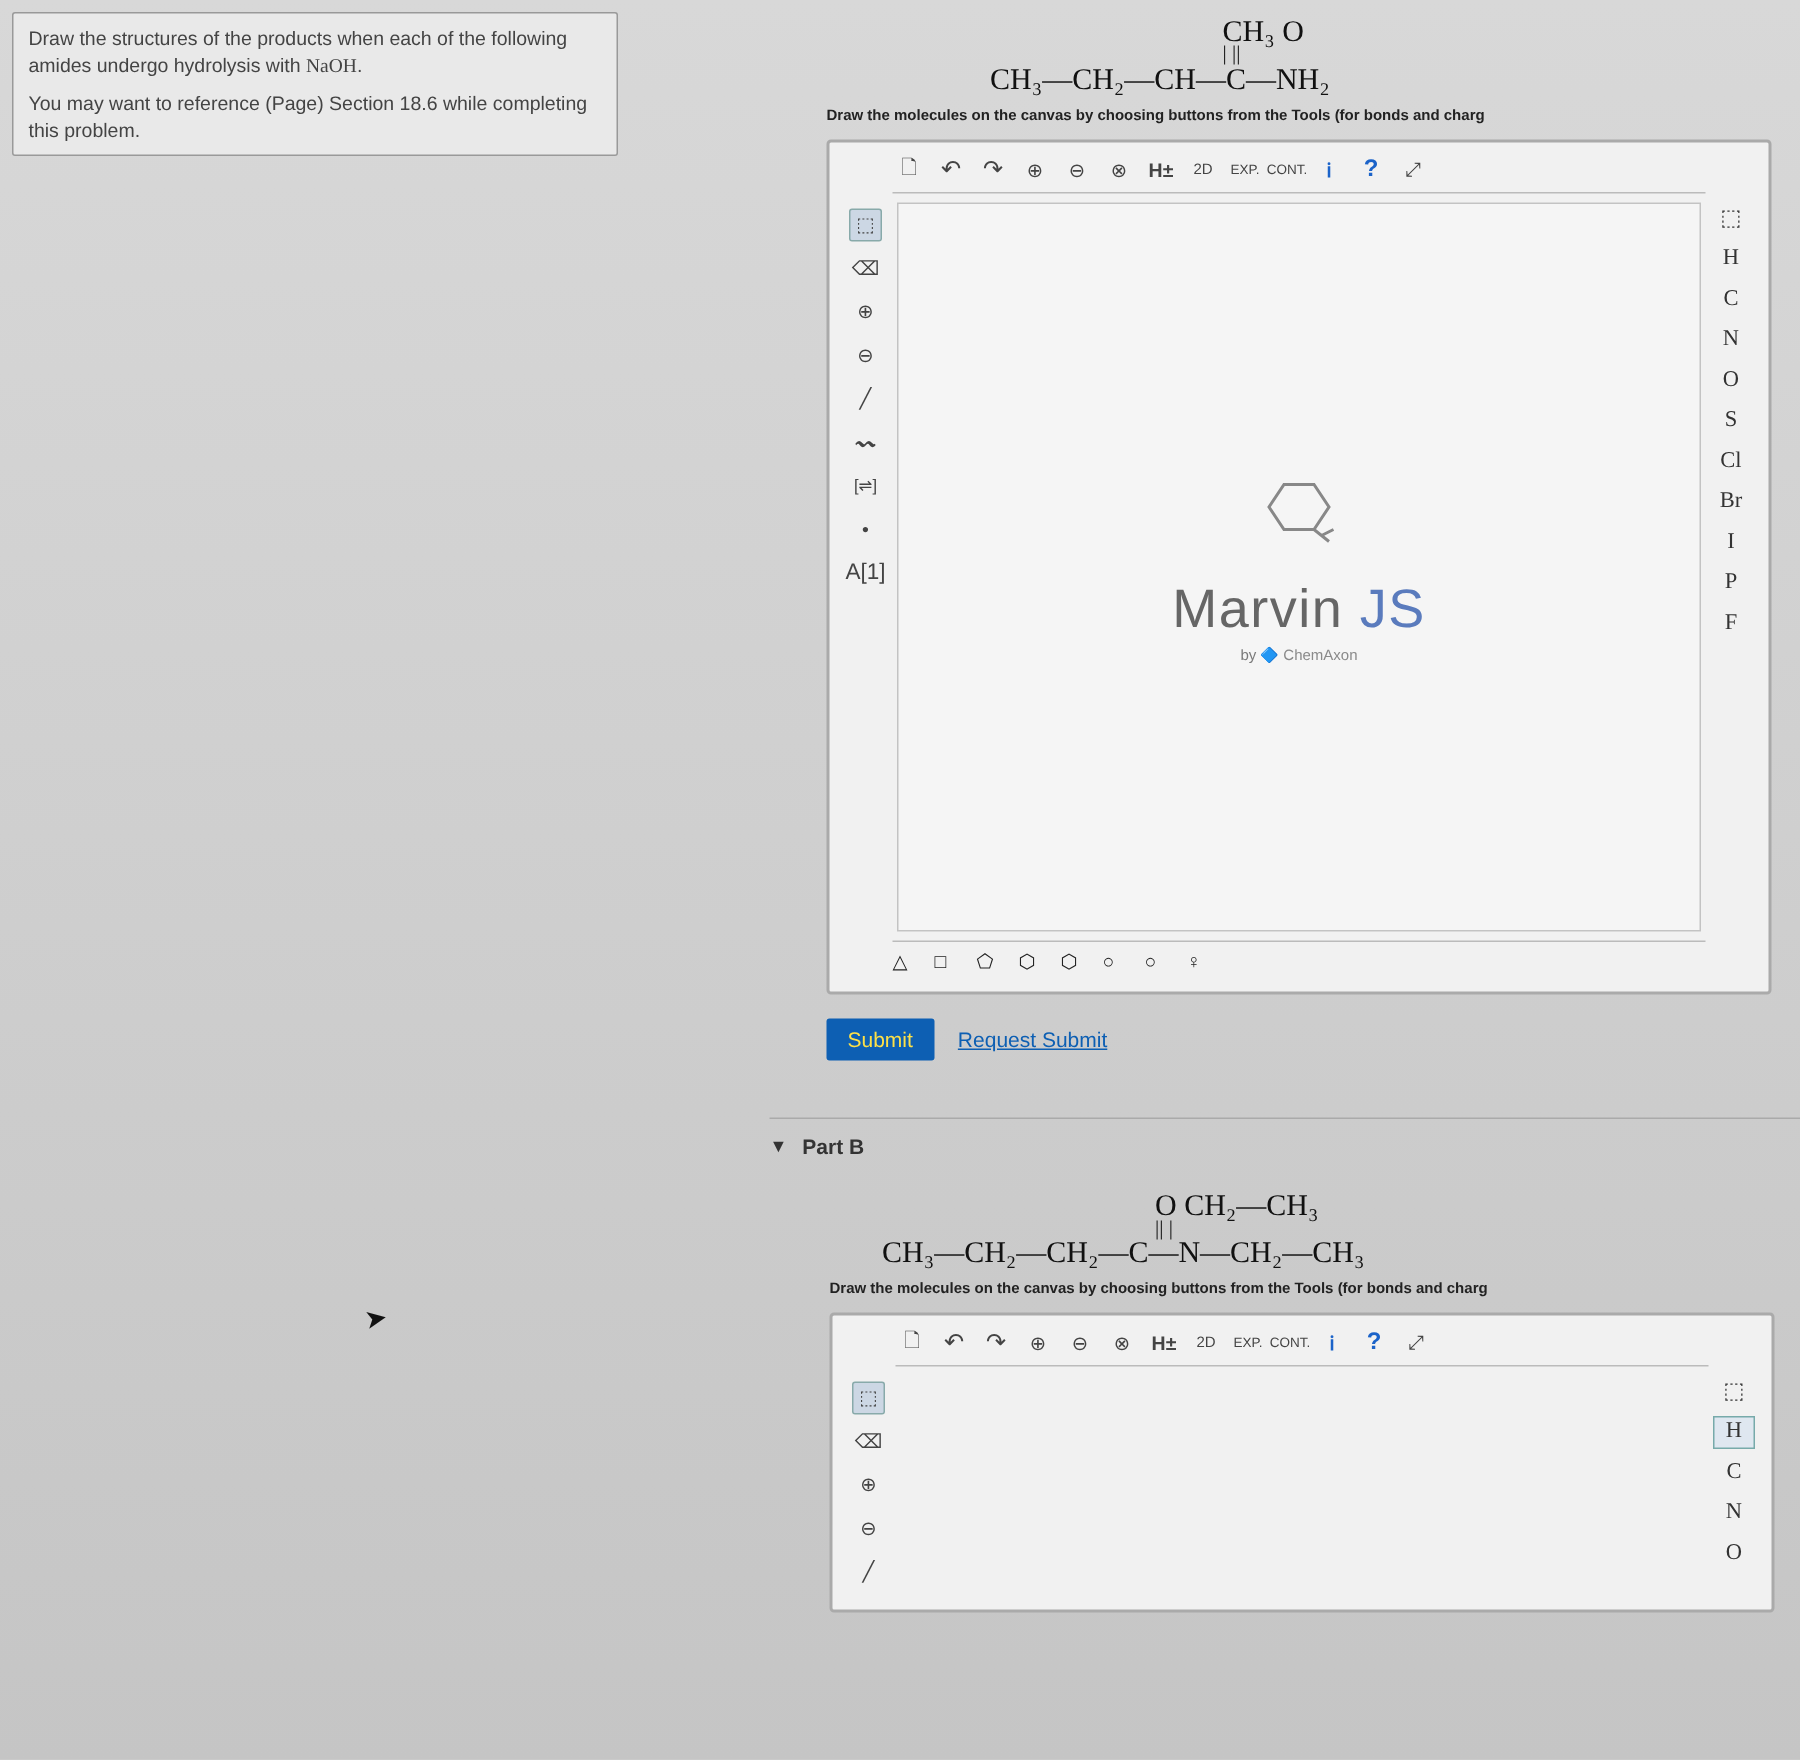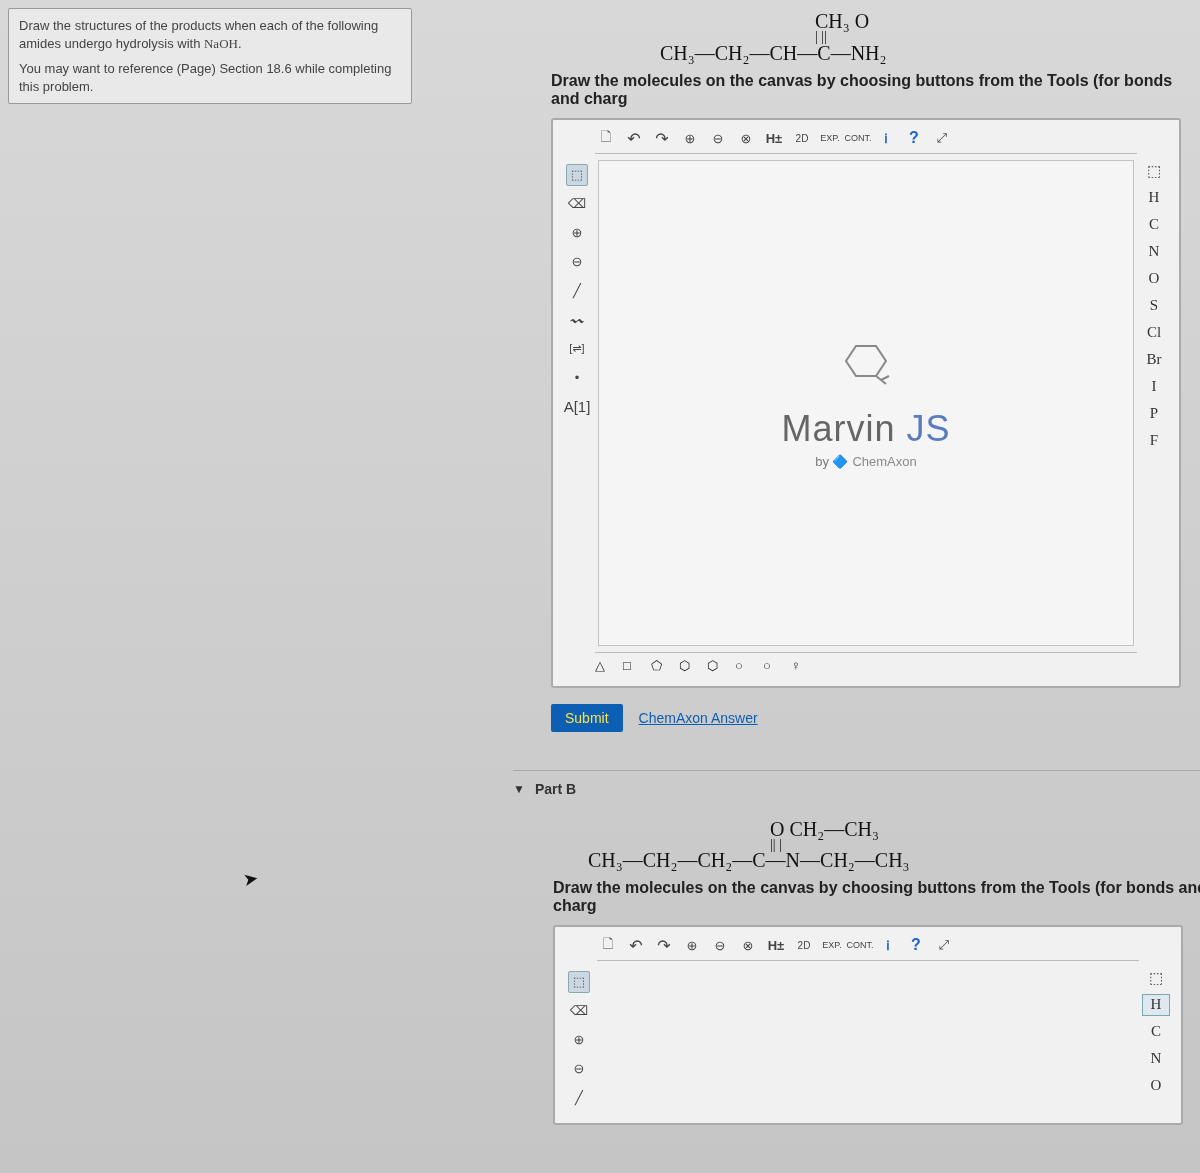--- a/index.html
+++ b/index.html
@@ -28,21 +28,21 @@
     padding-top:10px;
   }
   .formula {
     font-family: "Times New Roman", serif;
     font-size:20px; color:#111;
     margin-left:115px; margin-bottom:8px;
     line-height:1.1;
   }
   .formula .top { padding-left:155px; letter-spacing:0px; }
   .formula .bot { }
-  .instr { font-size:16px; font-weight:bold; color:#222; margin:4px 0 10px 6px; }
+  .instr { font-size:10px; font-weight:bold; color:#222; margin:4px 0 10px 6px; }
   .editor {
     border:2px solid #aaa; background:#f1f1f1;
     margin-left:6px; width:630px; height:570px; position:relative;
     border-radius:3px;
   }
   .editor .toptool {
     position:absolute; top:8px; left:42px; right:42px; height:26px;
     display:flex; align-items:center; gap:6px;
     border-bottom:1px solid #bbb; padding-bottom:4px;
   }
@@ -63,21 +63,21 @@
     font-family:"Times New Roman",serif; font-size:15px; color:#333;
   }
   .righttool div { height:22px; display:flex; align-items:center; justify-content:center; width:28px; }
   .canvas-center {
     position:absolute; left:45px; right:45px; top:40px; bottom:40px;
     background:#f5f5f5; border:1px solid #c3c3c3;
     display:flex; flex-direction:column; align-items:center; justify-content:center;
   }
   .logo { font-size:36px; color:#666; font-weight:300; letter-spacing:1px; margin-top:10px;}
   .logo .js { color:#5a7bbd; font-weight:400; }
-  .by { font-size:13px; color:#7a7a7a; margin-top:4px;}
+  .by { font-size:10px; color:#7a7a7a; margin-top:4px;}
   .by .ca { color:#8a8a8a; }
   .molshape { width:50px; height:50px; margin-bottom:12px; position:relative; }
   .molshape svg { width:50px; height:50px; stroke:#888; fill:none; stroke-width:2; }
   .bottool {
     position:absolute; bottom:8px; left:42px; right:42px; height:26px;
     display:flex; align-items:center; gap:10px; border-top:1px solid #bbb; padding-top:4px;
   }
   .shape { width:18px; height:18px; display:inline-block; }
   .submit-row { margin:16px 0 0 6px; display:flex; gap:16px; align-items:center; }
   .submit-btn {
@@ -200,21 +200,21 @@
         <span class="shape">⬡</span>
         <span class="shape">⬡</span>
         <span class="shape">○</span>
         <span class="shape">○</span>
         <span class="shape">♀</span>
       </div>
     </div>
 
     <div class="submit-row">
       <button class="submit-btn">Submit</button>
-      <a class="req">ChemAxon Answer</a>
+      <a class="req">Request Submit</a>
     </div>
 
     <div class="part-b">
       <div class="part-b-head">
         <span class="chev">▼</span>
         <span>Part B</span>
       </div>
 
       <div class="formula2">
         <div class="top">O     CH₂—CH₃</div>

